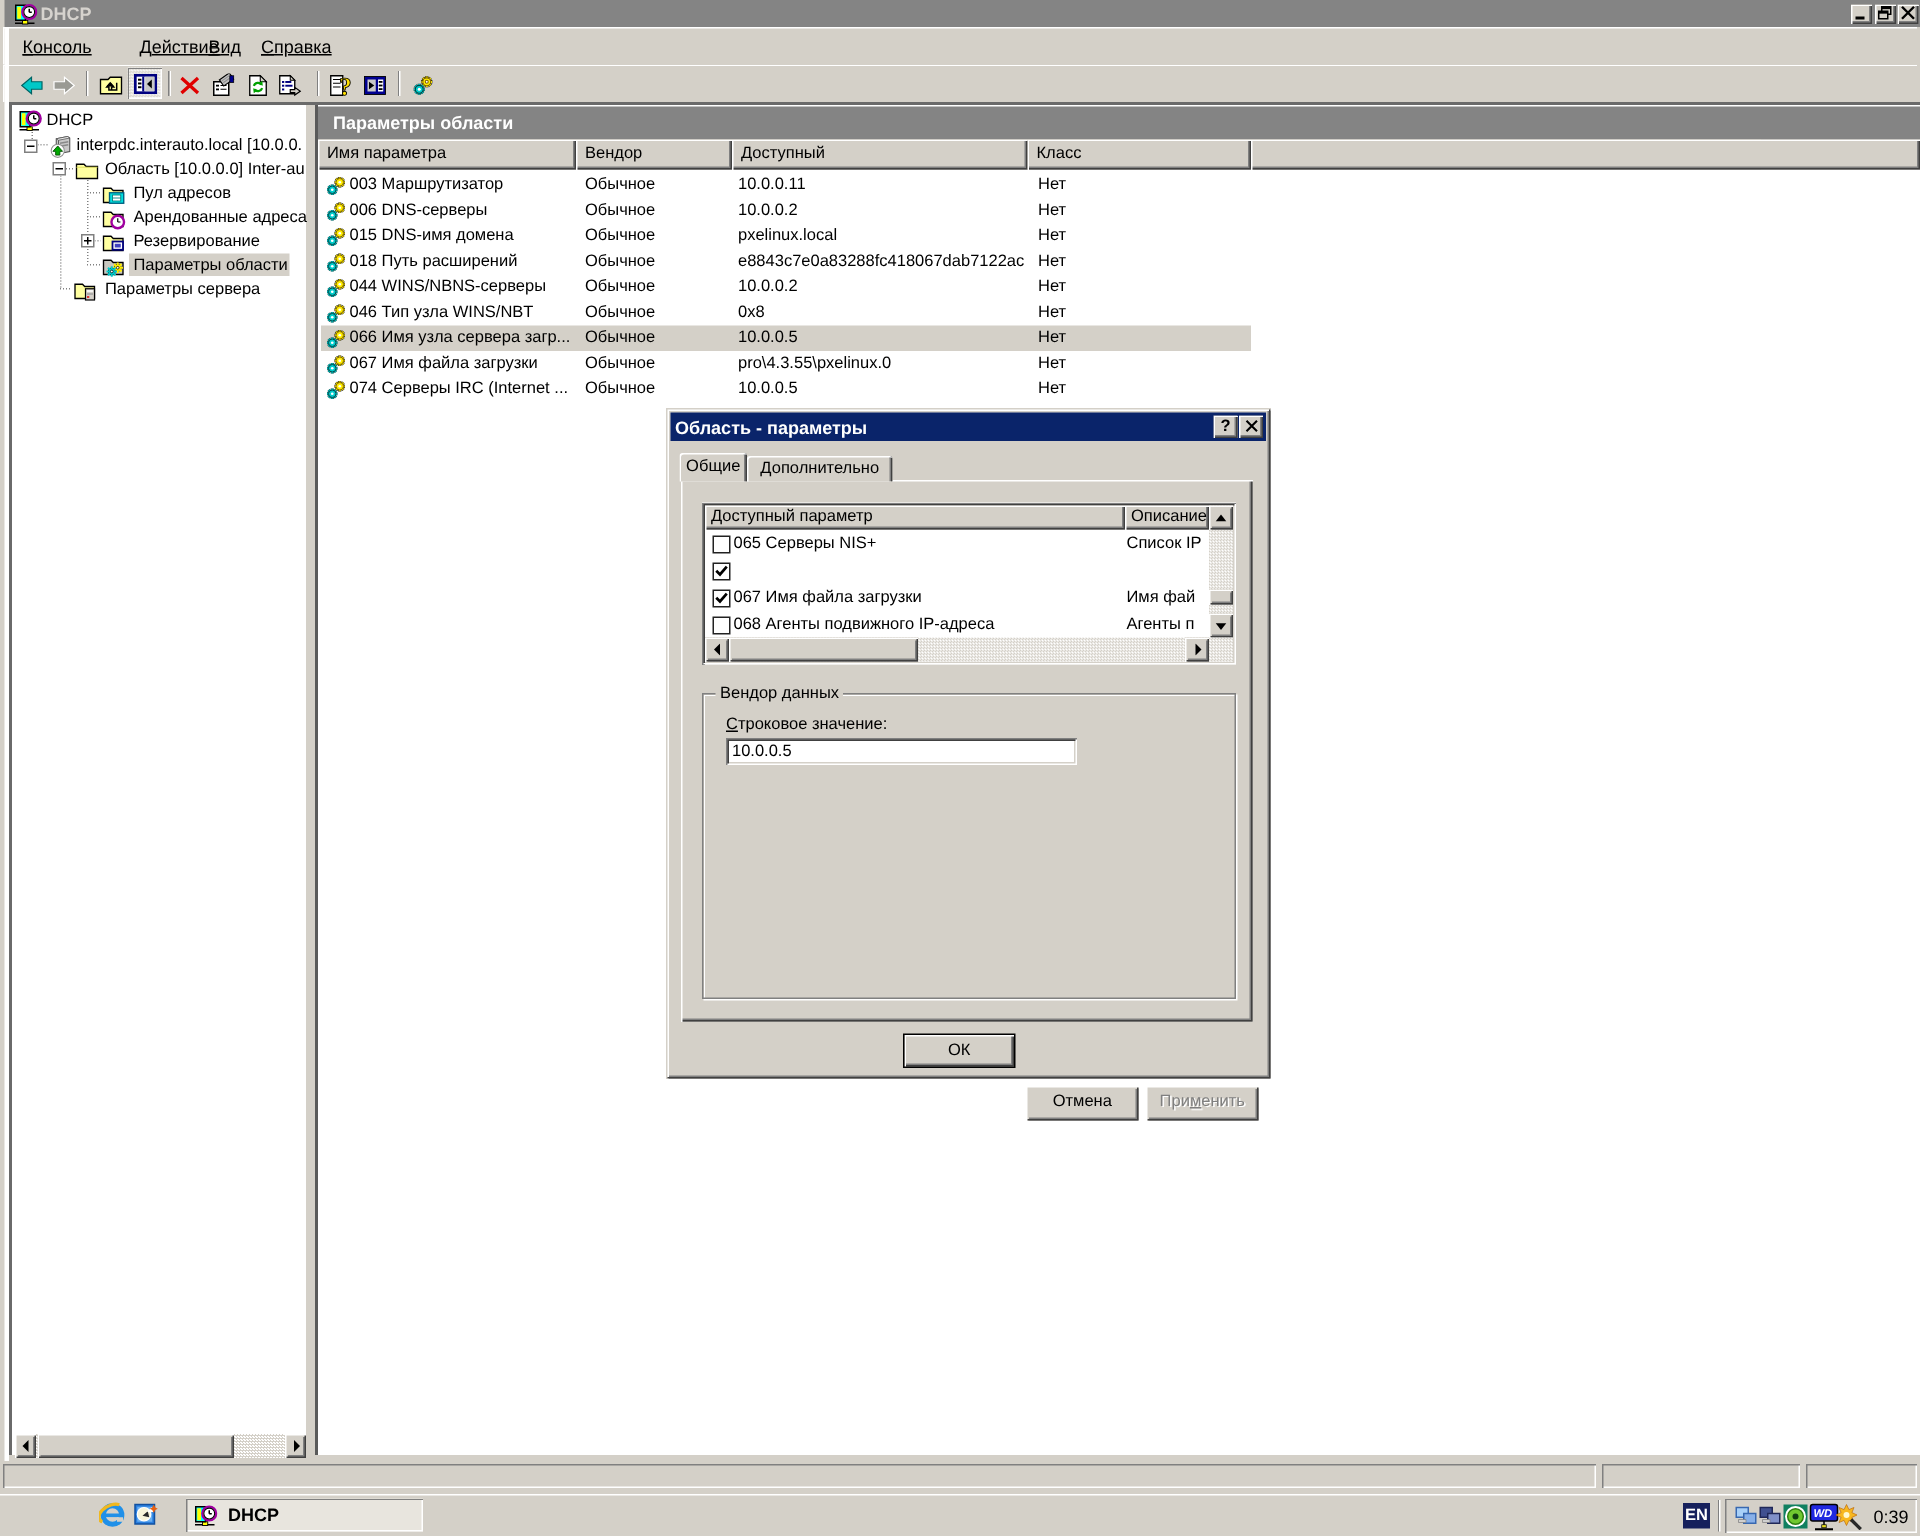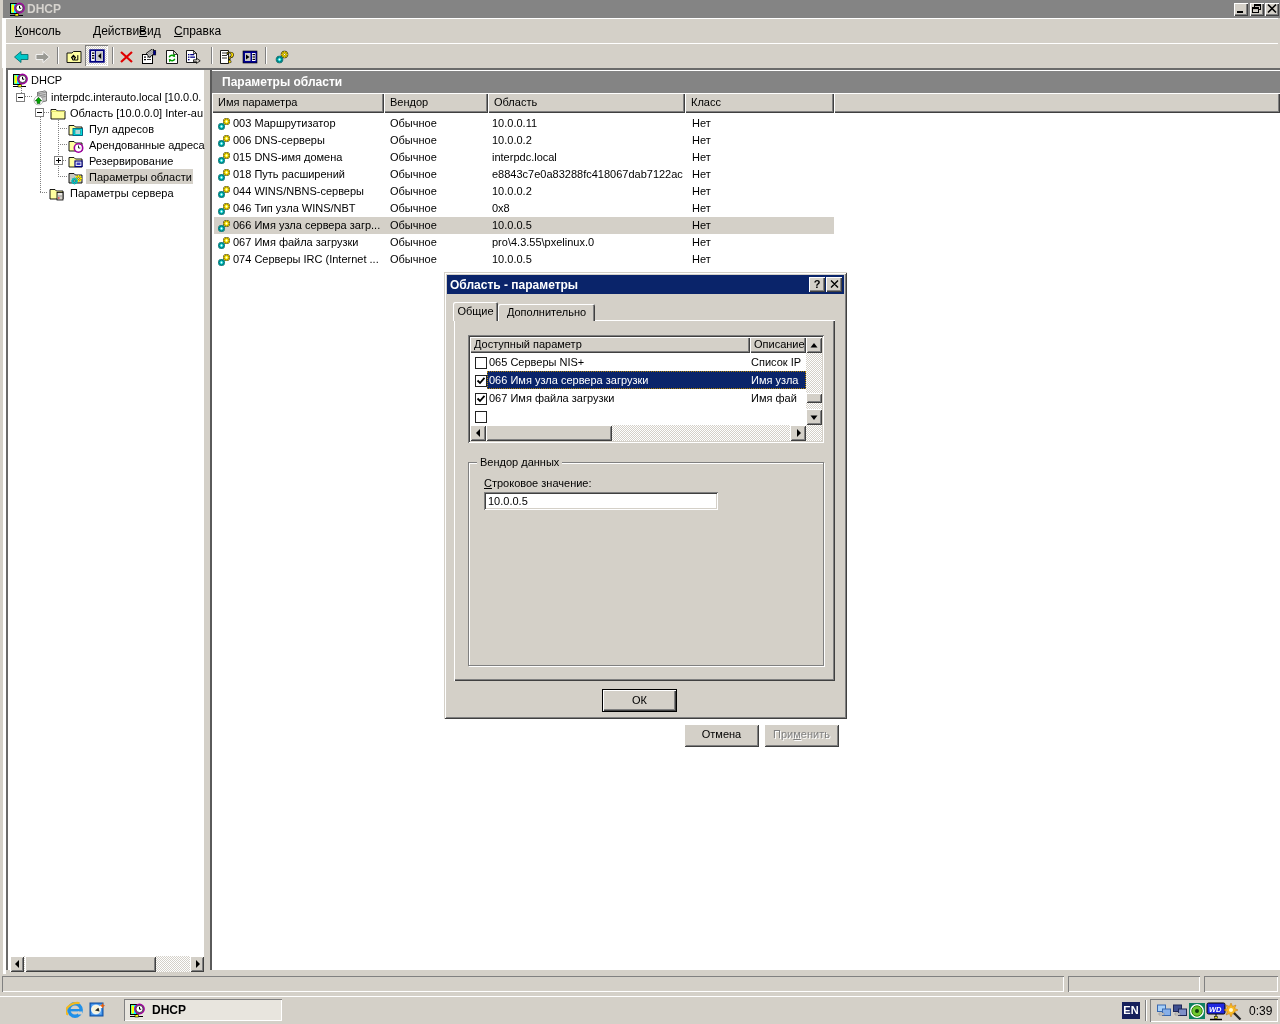--- a/index.html
+++ b/index.html
@@ -10,21 +10,21 @@
 .stipple { background-image: conic-gradient(#fff 25%, #d4d0c8 0 50%, #fff 0 75%, #d4d0c8 0); background-size:2px 2px; }
 .btn { background:#d4d0c8; box-shadow: inset 1px 1px 0 #fff, inset -1px -1px 0 #404040, inset 2px 2px 0 #d4d0c8, inset -2px -2px 0 #808080; margin-top: 35px; }
 
 
 #titlebar { left:3px; top:0; width:1277px; height:18px; background:#848484; }
 #title-text { left:27px; top:2px; color:#d6d3ce; font-weight:bold; font-size:12px; }
 .capbtn { top:3px; width:14px; height:13px; background:#d4d0c8; box-shadow: inset 1px 1px 0 #fff, inset -1px -1px 0 #404040, inset -2px -2px 0 #808080; font-size:9px; text-align:center; }
 
 
 #menubar { left:2px; top:18px; width:1276px; height:25px; background:#d4d0c8; box-shadow: inset 1px 1px 0 #fff; }
-.menuitem { position:absolute; top:6px; font-size:12px; }
+.menuitem { position:absolute; top:6px; font-size:12px;text-decoration:underline; }
 #toolbar { left:2px; top:43px; width:1276px; height:25px; background:#d4d0c8; box-shadow: inset 1px 1px 0 #fff; }
 .tsep { position:absolute; top:4px; width:2px; height:17px; box-shadow: inset 1px 0 0 #808080, inset -1px 0 0 #fff; }
 .ticon { position:absolute; top:4px; width:16px; height:16px; }
 
 
 #client { left:0px; top:70px; width:1280px; height:900px; }
 #treepanel { left:8px; top:0px; width:196px; height:900px; background:#fff; }
 #splitter { left:204px; top:0px; width:6px; height:900px; background:#d4d0c8; }
 #spdark { left:210px; top:0px; width:2px; height:900px; background:#5a5a5a; }
 #rightpanel { left:212px; top:0px; width:1068px; height:900px; background:#fff; }
@@ -337,21 +337,21 @@
           <rect x="9" y="9.5" width="4" height="1" fill="#a0a0a0"></rect>
           <rect x="9" y="11.5" width="1.5" height="1" fill="#e00000"></rect>
         </svg></div>
   </div>
 
   <div class="abs" id="banner"><span style="margin-left:10px;">Параметры области</span></div>
 
   <div class="abs" id="listhdr" style="left:212px; top:93px; width:962px; height:20px; background:#d4d0c8;">
     <div class="hdrseg" style="left:0px; width:172px;"><span style="margin-left:6px;">Имя параметра</span></div>
     <div class="hdrseg" style="left:172px; width:104px;"><span style="margin-left:6px;">Вендор</span></div>
-    <div class="hdrseg" style="left:276px; width:197px;"><span style="margin-left:6px;">Область</span></div>
+    <div class="hdrseg" style="left:276px; width:197px;"><span style="margin-left:6px;">Доступный</span></div>
     <div class="hdrseg" style="left:473px; width:149px;"><span style="margin-left:6px;">Класс</span></div>
     <div class="hdrseg" style="left:622px; width:446px;"></div>
   </div>
 
   <div class="abs" id="listrows" style="left:212px; top:115px; width:1068px; height:160px;">
     <div class="abs" style="left:2px; top:102px; width:620px; height:17px; background:#d4d0c8;"></div>
     <div class="abs" id="gearicons">
         <div class="abs" style="left:4px; top:1px; width:16px; height:16px;"><svg width="16" height="16" viewBox="0 0 16 16">
             <g stroke="#000" stroke-width="2.1">
               <line x1="10.5" y1="2" x2="10.5" y2="9"></line>
@@ -631,21 +631,21 @@
       </div>
     <div class="lrow" style="top:17px;">
         <span class="abs" style="left:21px;">006 DNS-серверы</span>
         <span class="abs" style="left:178px;">Обычное</span>
         <span class="abs" style="left:280px;">10.0.0.2</span>
         <span class="abs" style="left:480px;">Нет</span>
       </div>
     <div class="lrow" style="top:34px;">
         <span class="abs" style="left:21px;">015 DNS-имя домена</span>
         <span class="abs" style="left:178px;">Обычное</span>
-        <span class="abs" style="left:280px;">interpdc.local</span>
+        <span class="abs" style="left:280px;">pxelinux.local</span>
         <span class="abs" style="left:480px;">Нет</span>
       </div>
     <div class="lrow" style="top:51px;">
         <span class="abs" style="left:21px;">018 Путь расширений</span>
         <span class="abs" style="left:178px;">Обычное</span>
         <span class="abs" style="left:280px;">e8843c7e0a83288fc418067dab7122ac</span>
         <span class="abs" style="left:480px;">Нет</span>
       </div>
     <div class="lrow" style="top:68px;">
         <span class="abs" style="left:21px;">044 WINS/NBNS-серверы</span>
@@ -787,27 +787,27 @@
 
     <div class="abs" id="dlglist" style="left:24px; top:63px; width:356px; height:108px; background:#fff; box-shadow: inset 1px 1px 0 #808080, inset -1px -1px 0 #fff, inset 2px 2px 0 #404040, inset -2px -2px 0 #d4d0c8;">
       <div class="abs" style="left:2px; top:2px; width:280px; height:16px; background:#d4d0c8; box-shadow: inset 1px 1px 0 #fff, inset -1px -1px 0 #404040, inset -2px -2px 0 #808080; line-height:15px;"><span style="margin-left:4px;">Доступный параметр</span></div>
       <div class="abs" style="left:282px; top:2px; width:56px; height:16px; background:#d4d0c8; box-shadow: inset 1px 1px 0 #fff, inset -1px -1px 0 #404040, inset -2px -2px 0 #808080; line-height:15px; white-space:nowrap; overflow:hidden;"><span style="margin-left:4px;">Описание</span></div>
 
       <div class="abs" style="left:2px; top:18px; width:336px; height:72px; overflow:hidden;">
         <div class="abs" style="left:0; top:0; width:336px; height:36px;">
             <span class="abs" style="left:19px; top:3px;">065 Серверы NIS+</span>
             <span class="abs" style="left:281px; top:3px; white-space:nowrap;">Список IP</span>
           </div>
-        <div class="abs" style="left:17px; top:18px; width:319px; height:18px; background:#0a246a; color:#fff; outline:1px dotted #b08000; outline-offset:-1px;">
-            <span class="abs" style="left:2px; top:3px;">066 Имя узла сервера загрузки</span>
-            <span class="abs" style="left:264px; top:3px; white-space:nowrap;">Имя узла</span>
-          </div>
         <div class="abs" style="left:0; top:36px; width:336px; height:18px;">
             <span class="abs" style="left:19px; top:3px;">067 Имя файла загрузки</span>
             <span class="abs" style="left:281px; top:3px; white-space:nowrap;">Имя фай</span>
+          </div>
+        <div class="abs" style="left:0; top:54px; width:336px; height:18px;">
+            <span class="abs" style="left:19px; top:3px;">068 Агенты подвижного IP-адреса</span>
+            <span class="abs" style="left:281px; top:3px; white-space:nowrap;">Агенты п</span>
           </div>
 
         <div class="abs" style="left:5px; top:4px; width:12px; height:12px; background:#fff; border:1px solid #222;"></div>
         <div class="abs" style="left:5px; top:22px; width:12px; height:12px; background:#fff; border:1px solid #222;"><svg width="10" height="10" viewBox="0 0 10 10">
               <path d="M1.5 4.5 L4 7 L8.5 1.8" fill="none" stroke="#000" stroke-width="1.8"></path>
             </svg></div>
         <div class="abs" style="left:5px; top:40px; width:12px; height:12px; background:#fff; border:1px solid #222;"><svg width="10" height="10" viewBox="0 0 10 10">
               <path d="M1.5 4.5 L4 7 L8.5 1.8" fill="none" stroke="#000" stroke-width="1.8"></path>
             </svg></div>
         <div class="abs" style="left:5px; top:58px; width:12px; height:12px; background:#fff; border:1px solid #222;"></div>

